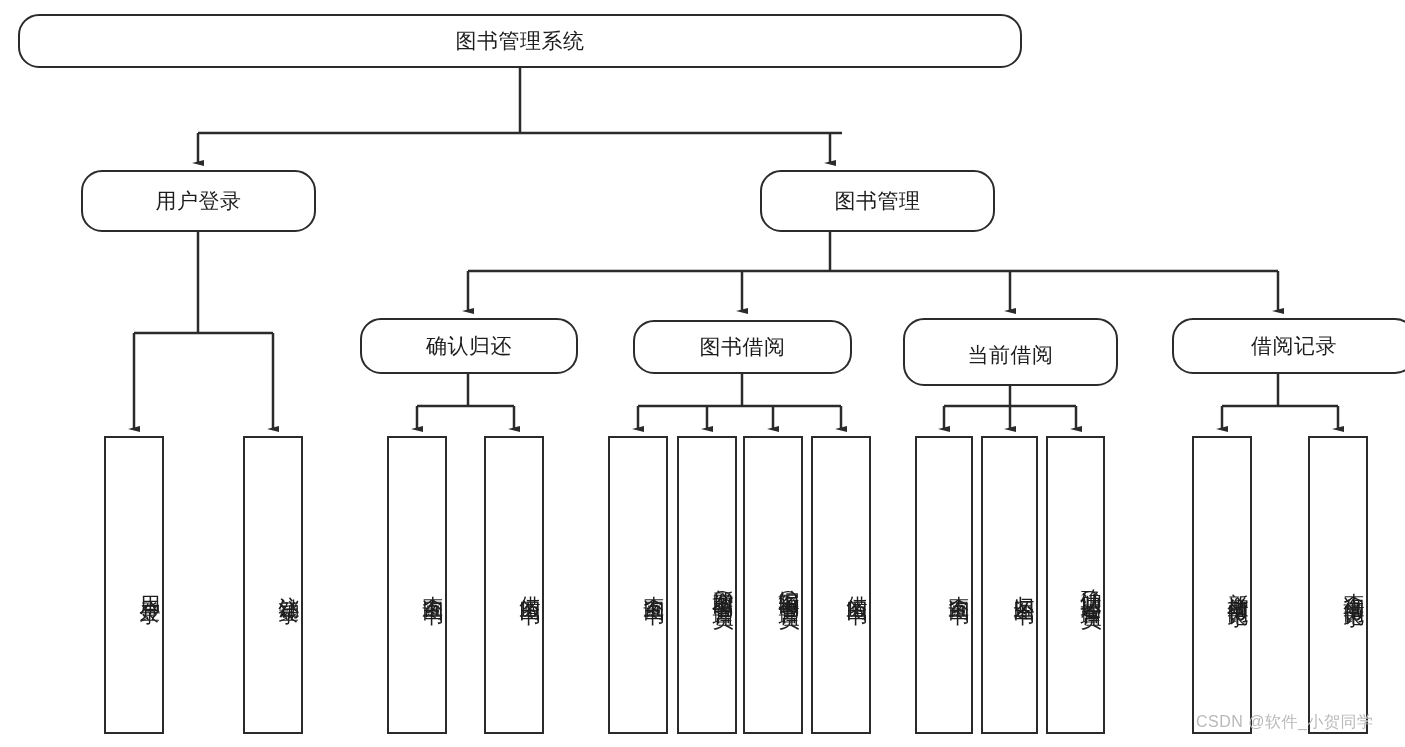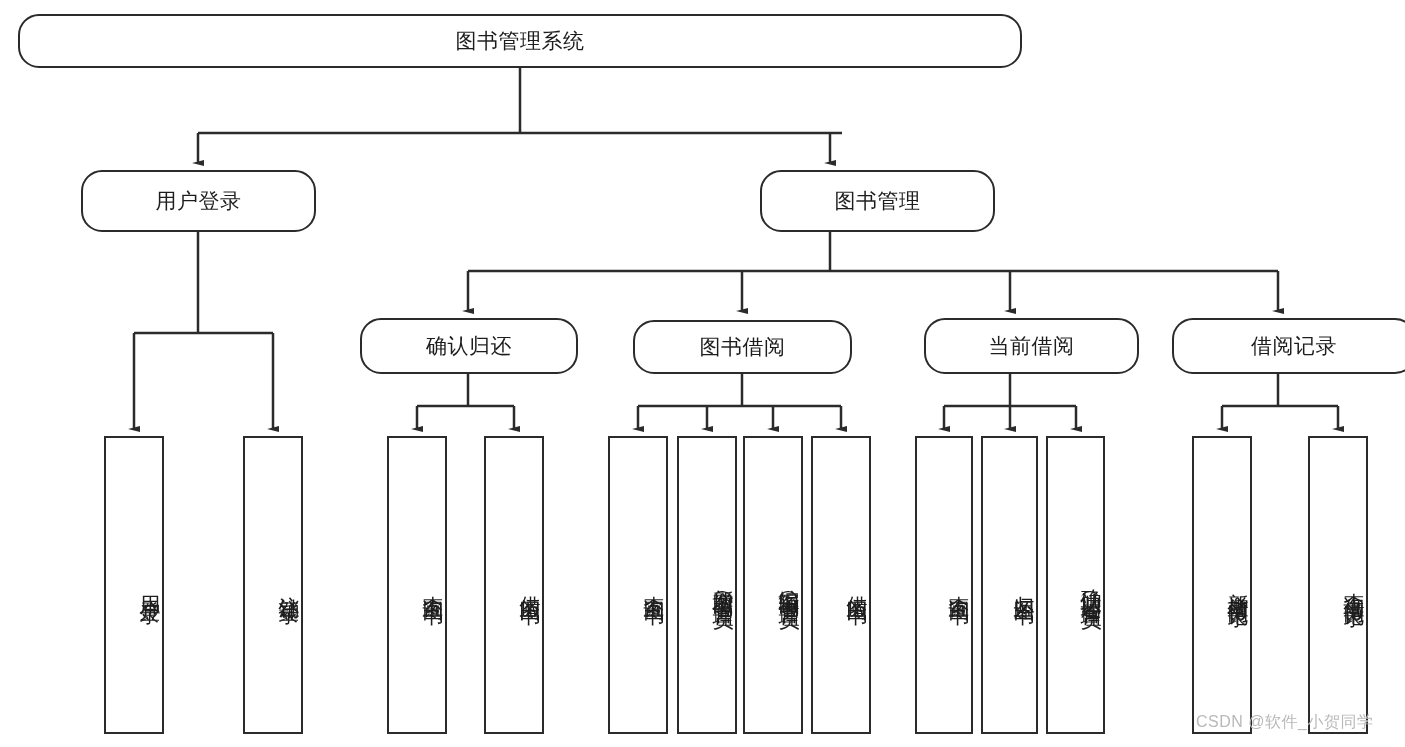--- a/index.html
+++ b/index.html
@@ -132,21 +132,21 @@
   <div class="node horizontal" style="left: 712px; top: 170px; width: 235px; height: 62px; margin-left: 48px;">
     <span class="node-label">图书管理</span>
   </div>
 
   <div class="node horizontal" style="left: 360px; top: 318px; width: 218px; height: 56px;">
     <span class="node-label">确认归还</span>
   </div>
   <div class="node horizontal" style="left: 633px; top: 320px; width: 219px; height: 54px;">
     <span class="node-label">图书借阅</span>
   </div>
-  <div class="node horizontal" style="left: 924px; top: 318px; width: 215px; height: 56px;">
+  <div class="node horizontal" style="left: 903px; top: 318px; width: 215px; height: 68px; align-items: flex-end;">
     <span class="node-label">当前借阅</span>
   </div>
   <div class="node horizontal" style="left: 1172px; top: 318px; width: 244px; height: 56px;">
     <span class="node-label">借阅记录</span>
   </div>
 
   <div class="node vertical" style="left: 104px; top: 436px; width: 60px; height: 298px;">
     <span class="node-label">用户登录</span>
   </div>
   <div class="node vertical" style="left: 243px; top: 436px; width: 60px; height: 298px;">

